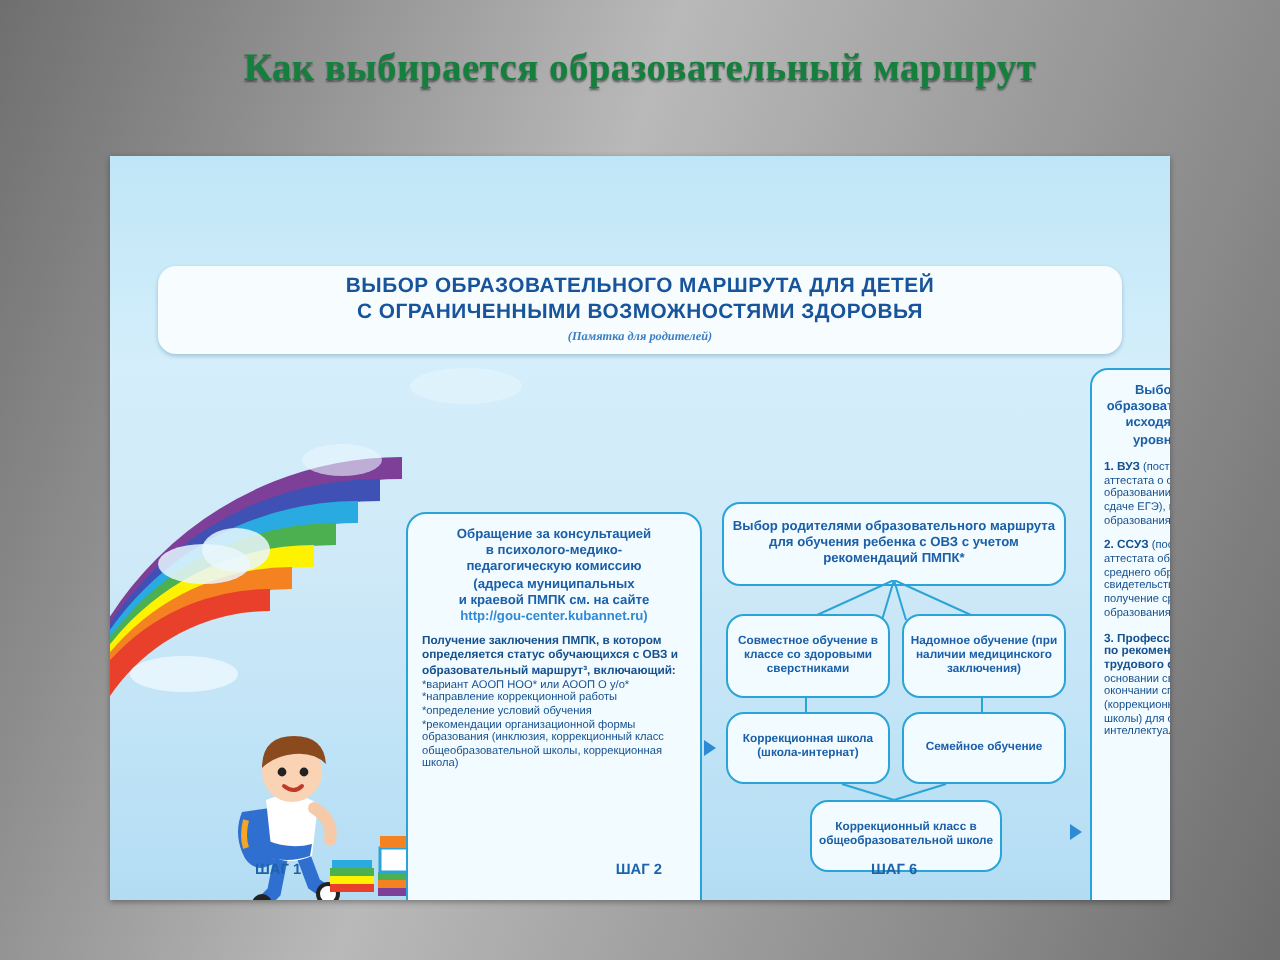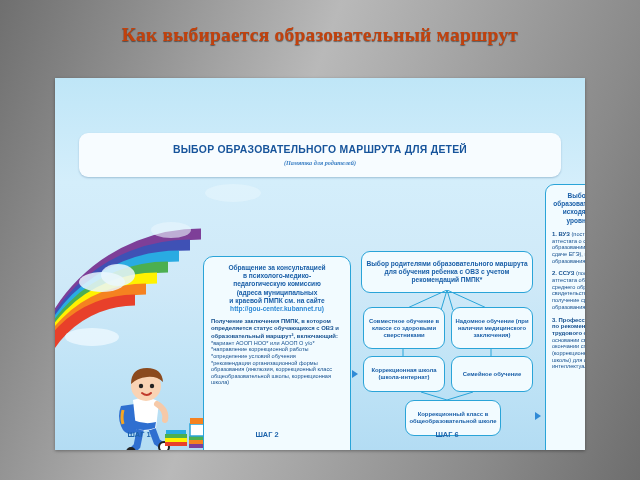--- a/index.html
+++ b/index.html
@@ -5,21 +5,21 @@
   html,body{margin:0;padding:0;}
   body{
     width:640px;height:480px;overflow:hidden;
     font-family:"Liberation Sans", sans-serif;
     background:linear-gradient(110deg,#6f6f6f 0%,#8e8e8e 18%,#b9b9b9 42%,#a0a0a0 62%,#8a8a8a 80%,#6e6e6e 100%);
     position:relative;
   }
   .slide-title{
     position:absolute;top:24px;left:0;width:640px;text-align:center;
     font-family:"Liberation Serif", serif;font-weight:bold;font-size:19.5px;
-    color:#c2410c;letter-spacing:.2px;
+    color:#15803d;letter-spacing:.2px;
     text-shadow:0 1px 1px rgba(0,0,0,.45);
     white-space:nowrap;
   }
   
   .poster{
     position:absolute;left:55px;top:78px;width:530px;height:372px;
     background:linear-gradient(180deg,#bfe6f7 0%,#d4eefb 28%,#cfe9f8 55%,#bfe3f6 80%,#b3dcf3 100%);
     overflow:hidden;
     box-shadow:0 1px 3px rgba(0,0,0,.35);
   }
@@ -133,20 +133,21 @@
     </svg>
 
     <div class="cloud" style="left:24px;top:150px;width:46px;height:20px;"></div>
     <div class="cloud" style="left:46px;top:142px;width:34px;height:22px;"></div>
     <div class="cloud" style="left:10px;top:206px;width:54px;height:18px;"></div>
     <div class="cloud" style="left:96px;top:100px;width:40px;height:16px;opacity:.6;"></div>
     <div class="cloud" style="left:150px;top:62px;width:56px;height:18px;opacity:.5;"></div>
 
     <div class="banner">
       <div class="banner-l1">ВЫБОР ОБРАЗОВАТЕЛЬНОГО МАРШРУТА ДЛЯ ДЕТЕЙ</div>
+      <div class="banner-l2">С ОГРАНИЧЕННЫМИ ВОЗМОЖНОСТЯМИ ЗДОРОВЬЯ</div>
       <div class="banner-sub">(Памятка для родителей)</div>
     </div>
 
     <svg class="boy" viewBox="0 0 64 96">
 
       <path d="M6 44 q-4 10 0 20 q3 8 10 8 l6-2 -2-28 z" fill="#2f6fd0"></path>
       <path d="M8 48 q-2 8 0 14" stroke="#f5a623" stroke-width="3" fill="none"></path>
 
       <path d="M26 64 l-4 20 -6 6" stroke="#2f6fd0" stroke-width="7" fill="none" stroke-linecap="round"></path>
       <path d="M36 64 l6 16 6 4" stroke="#2f6fd0" stroke-width="7" fill="none" stroke-linecap="round"></path>
@@ -241,21 +242,21 @@
         <span class="paren">(поступление на основании аттестата об окончании общего среднего образования и свидетельства о сдаче ЕГЭ), получение среднего специального образования</span>
       </div>
       <div class="item">
         <b>3. Профессиональное обучение по рекомендуемому профилю трудового обучения</b>
         <span class="paren">(на основании свидетельства об окончании специальной (коррекционной) образовательной школы) для обучающихся с интеллектуальными нарушениями</span>
       </div>
     </div>
 
     <div class="steps">
       <div class="step" style="left:32px;top:0;width:104px;">ШАГ 1</div>
-      <div class="step" style="left:148px;top:0;width:128px;">ШАГ 2</div>
+      <div class="step" style="left:148px;top:0;width:128px;text-align:right;">ШАГ 2</div>
       <div class="step" style="left:306px;top:0;width:172px;">ШАГ 6</div>
       <div class="step" style="left:490px;top:0;width:112px;">ШАГ 4</div>
     </div>
 
     <div class="footbar">
       <div class="footnote" style="top:4px;">¹адаптированная основная общеобразовательная программа начального общего образования обучающихся с ограниченными возможностями здоровья</div>
       <div class="footnote" style="top:11px;">²адаптированная основная общеобразовательная программа обучающихся с умственной отсталостью</div>
       <div class="footnote" style="top:18px;">³психолого-медико-педагогическая комиссия</div>
     </div>
 

